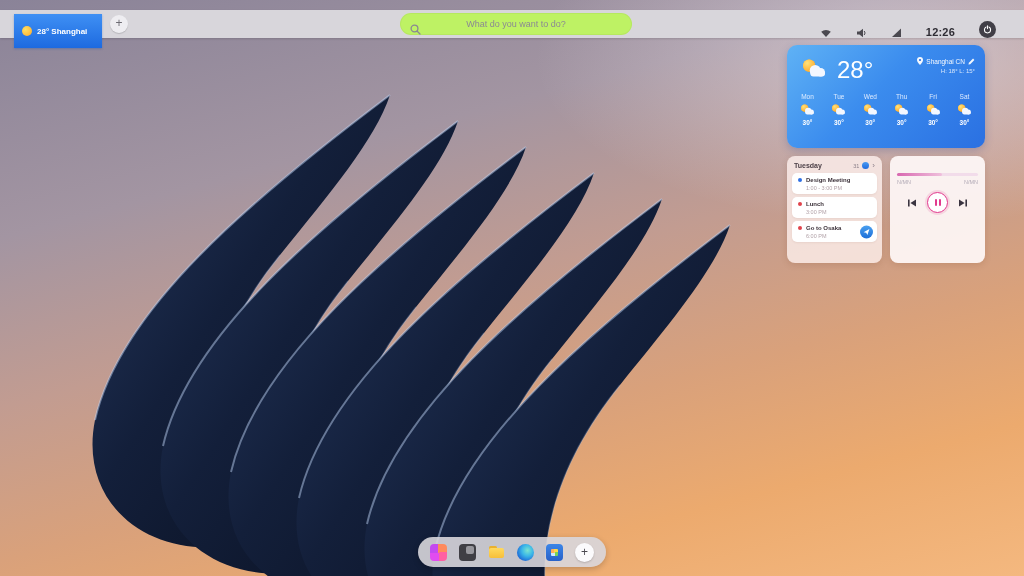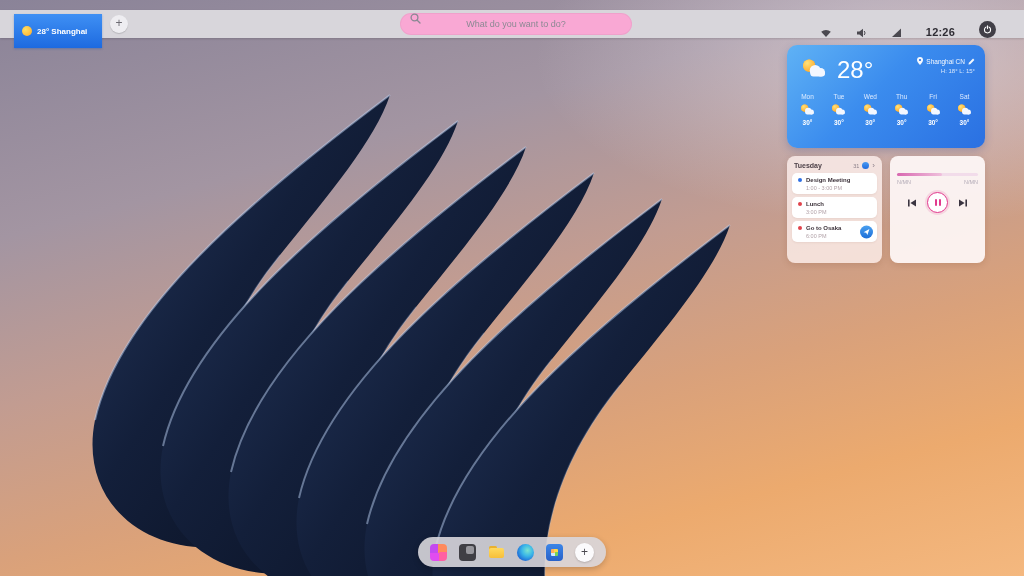--- a/index.html
+++ b/index.html
@@ -19,21 +19,21 @@
   .chip { position:absolute; left:14px; top:4px; height:26px; width:88px; border-radius:0;
     background:linear-gradient(180deg,#3f90f4,#1d6ae0); display:flex; align-items:center; gap:5px;
     padding:17px 8px; box-shadow:0 1px 2px rgba(20,80,180,.35); cursor:default; }
   .chip .sun { width:10px; height:10px; border-radius:50%;
     background:radial-gradient(circle at 35% 35%, #ffe066, #ffa928); }
   .chip span { color:#fff; font-size:8px; font-weight:bold; white-space:nowrap; }
   .roundbtn { position:absolute; left:110px; top:5px; width:18px; height:18px; border-radius:50%;
     background:#eeedf1; color:#6d6b73; font-size:12px; line-height:17px; text-align:center;
     box-shadow:0 1px 1px rgba(0,0,0,.15); }
   .search { position:absolute; left:400px; top:3px; width:232px; height:22px; border-radius:11px;
-    background:#f9a8d4; display:flex; align-items:flex-start; box-shadow:inset 0 0 0 1px rgba(0,0,0,.04); }
+    background:#bef264; display:flex; align-items:flex-end; box-shadow:inset 0 0 0 1px rgba(0,0,0,.04); }
   .search svg { margin-left:10px; flex:0 0 auto; }
   .search input { position:absolute; left:0; width:100%; height:100%; border:none; outline:none;
     background:transparent; text-align:center; font-size:9px; color:#55535b;
     font-family:"Liberation Sans", sans-serif; }
   .search input::placeholder { color:#8b8993; }
   .status { position:absolute; right:28px; top:0; height:28px; display:flex; align-items:flex-end; gap:24px; }
   .status .clock { font-size:11px; color:#2e2c33; font-weight:bold; letter-spacing:.2px; }
   .powerbtn { width:17px; height:17px; border-radius:50%; background:#413f47; display:flex;
     align-items:center; justify-content:center; }
 

